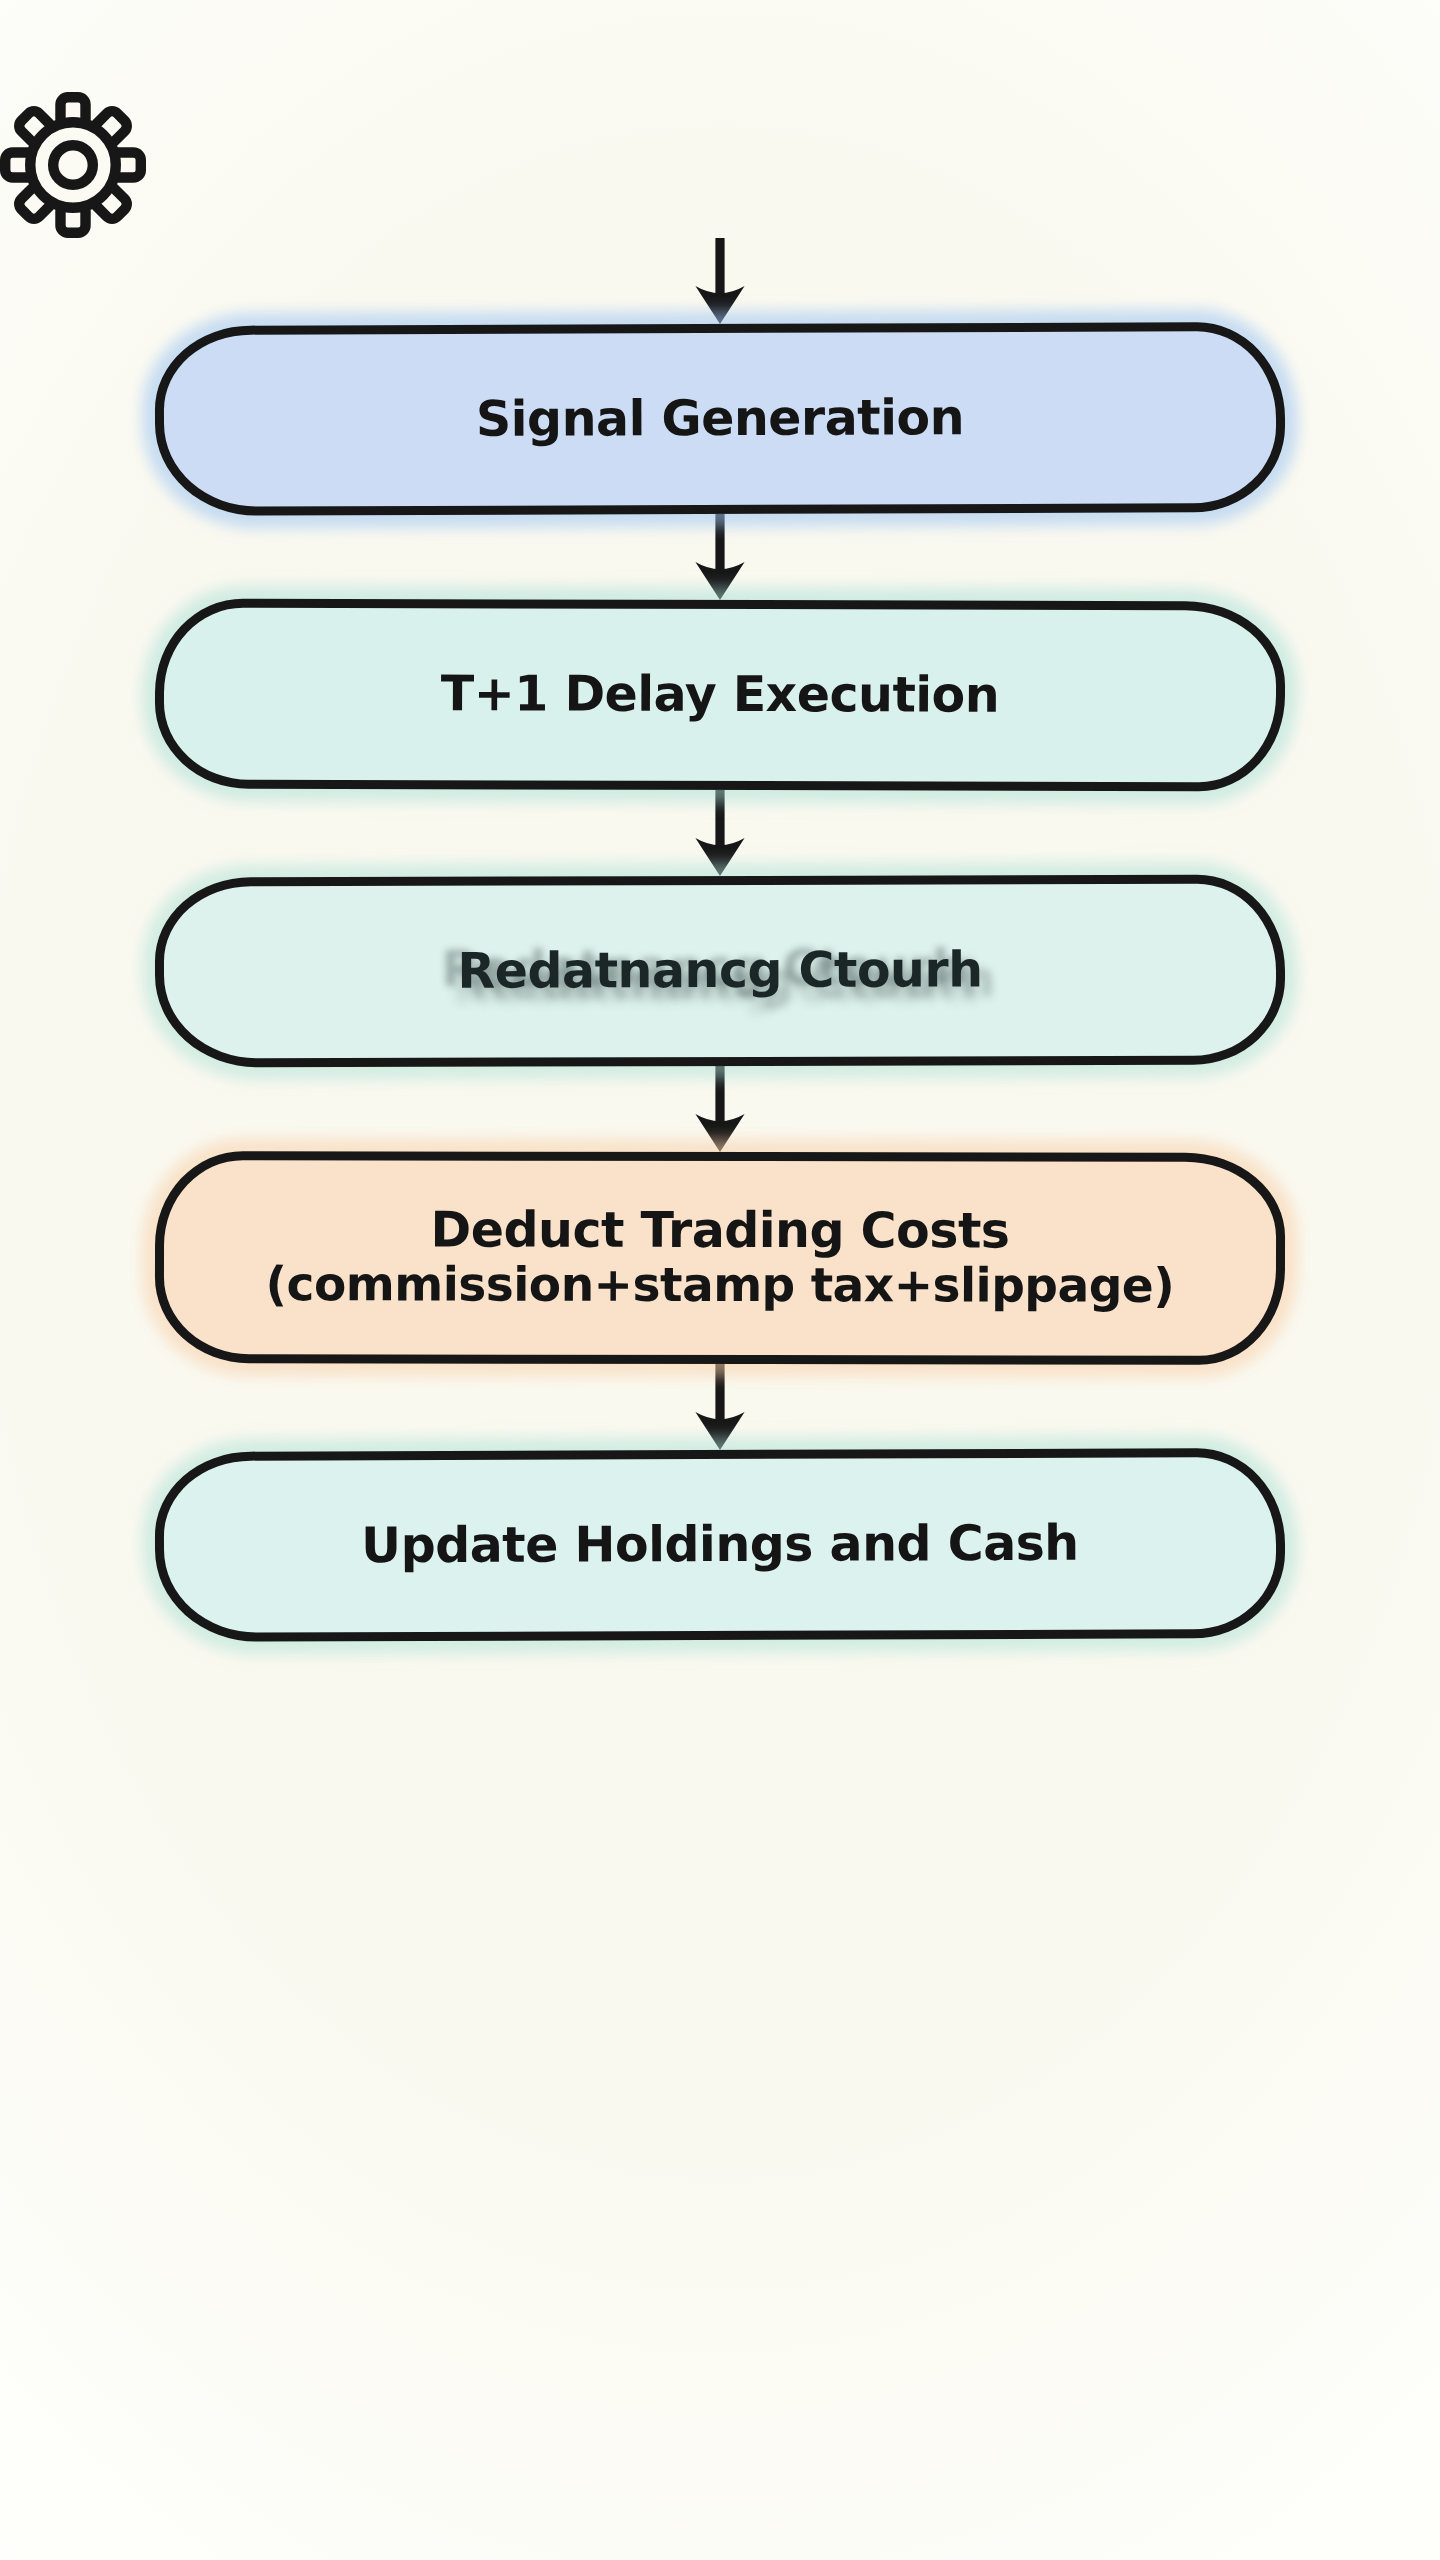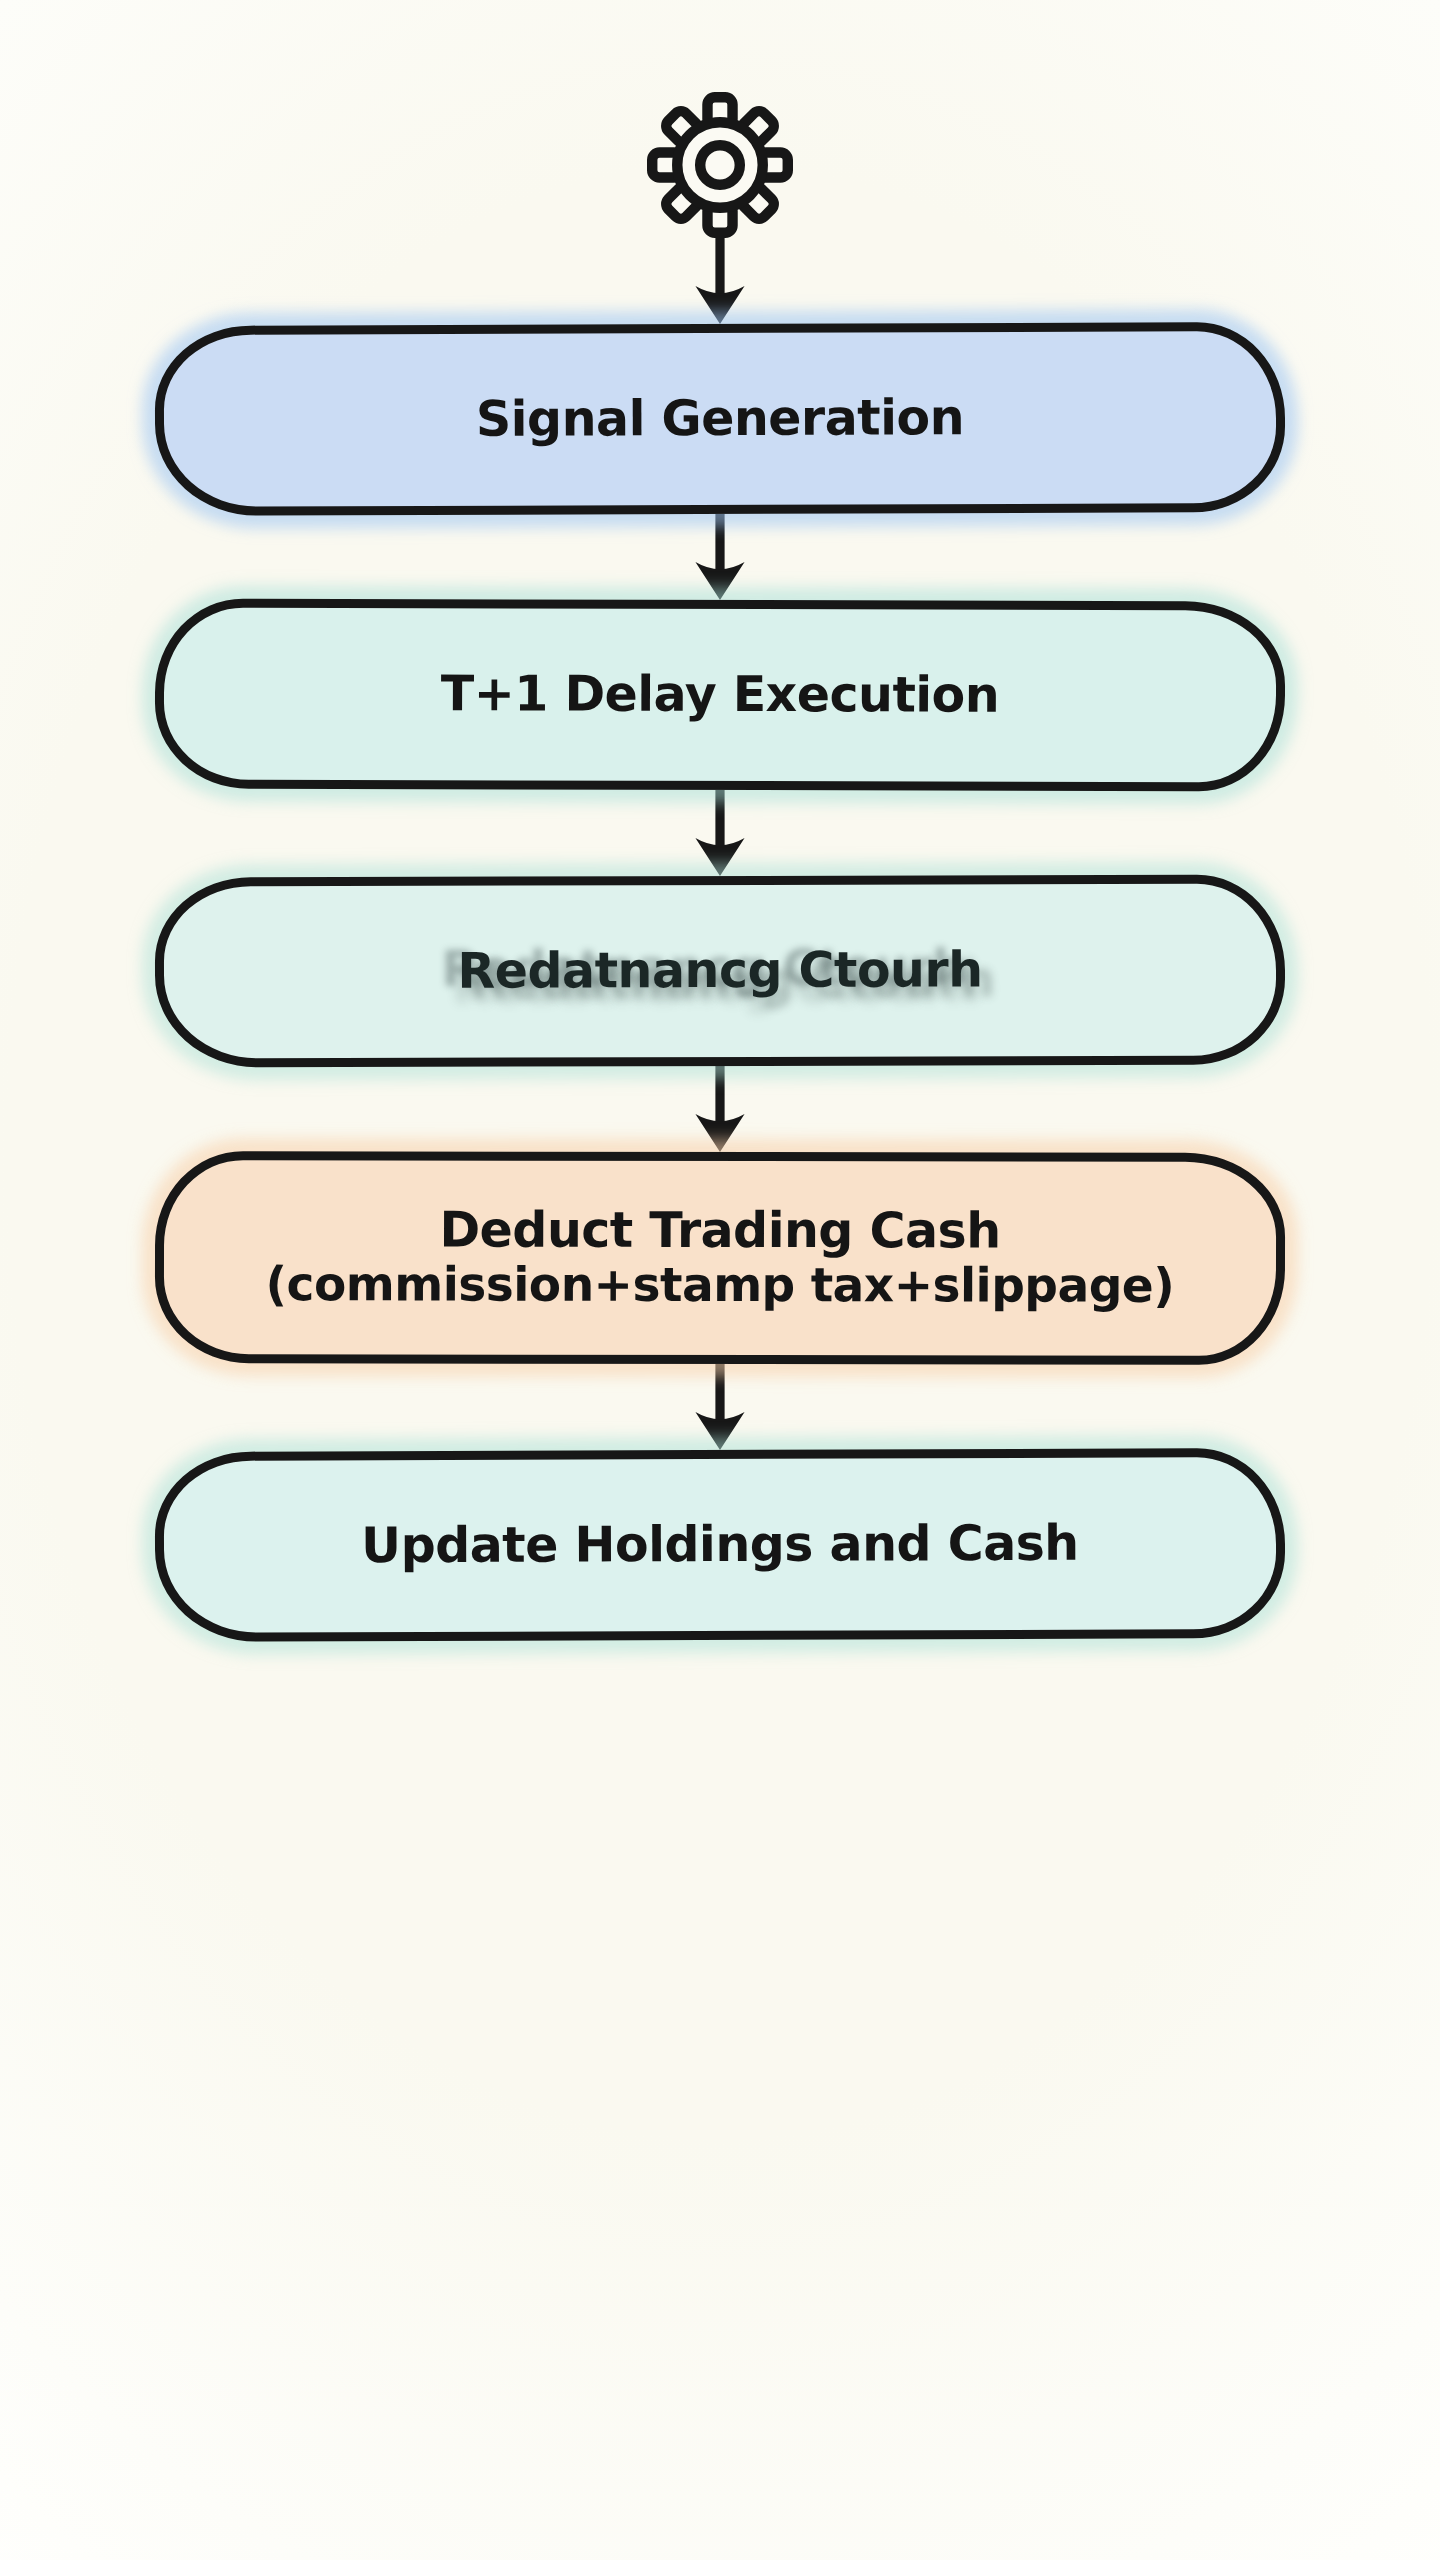--- a/index.html
+++ b/index.html
@@ -7,21 +7,21 @@
     font-family:"DejaVu Sans","Liberation Sans",sans-serif;
     background:#ffffff;
   }
   #canvas{
     position:relative;
     width:1440px;height:2560px;
     margin:0 auto;
     overflow:hidden;
     background:
       radial-gradient(ellipse 90% 70% at 50% 45%, #faf9f0 55%, #fdfdf9 85%, #fffffd 100%);
-    display:flex;flex-direction:column;align-items:center;
+    display:flex;flex-direction:column;
   }
   .gear-wrap{
     margin-top:92px;
     width:146px;height:146px;
     display:flex;align-items:center;justify-content:center;
   }
   .step{
     display:flex;flex-direction:column;align-items:center;
   }
   .arrow{
@@ -123,21 +123,21 @@
 
     </div>
   </div>
 
   <div class="step">
     <svg class="arrow" viewBox="0 0 60 84" aria-hidden="true">
       <line class="stroke" x1="30" y1="0" x2="30" y2="57" stroke-width="9"></line>
       <path d="M30,84 L6,47 Q30,61 54,47 Z" fill="#171717"></path>
     </svg>
     <div class="box alt-b" style="background: rgb(249, 225, 202); box-shadow: rgba(247, 208, 170, 0.55) 0px 0px 14px 13px; transform: rotate(0.1deg); min-height: 186px;">
-      <div class="label">Deduct Trading Cash</div>
+      <div class="label">Deduct Trading Costs</div>
       <div class="sublabel">(commission+stamp tax+slippage)</div>
     </div>
   </div>
 
   <div class="step">
     <svg class="arrow" viewBox="0 0 60 84" aria-hidden="true">
       <line class="stroke" x1="30" y1="0" x2="30" y2="57" stroke-width="9"></line>
       <path d="M30,84 L6,47 Q30,61 54,47 Z" fill="#171717"></path>
     </svg>
     <div class="box alt-a" style="background: rgb(220, 242, 238); box-shadow: rgba(171, 225, 216, 0.5) 0px 0px 14px 13px; transform: rotate(-0.2deg);">

